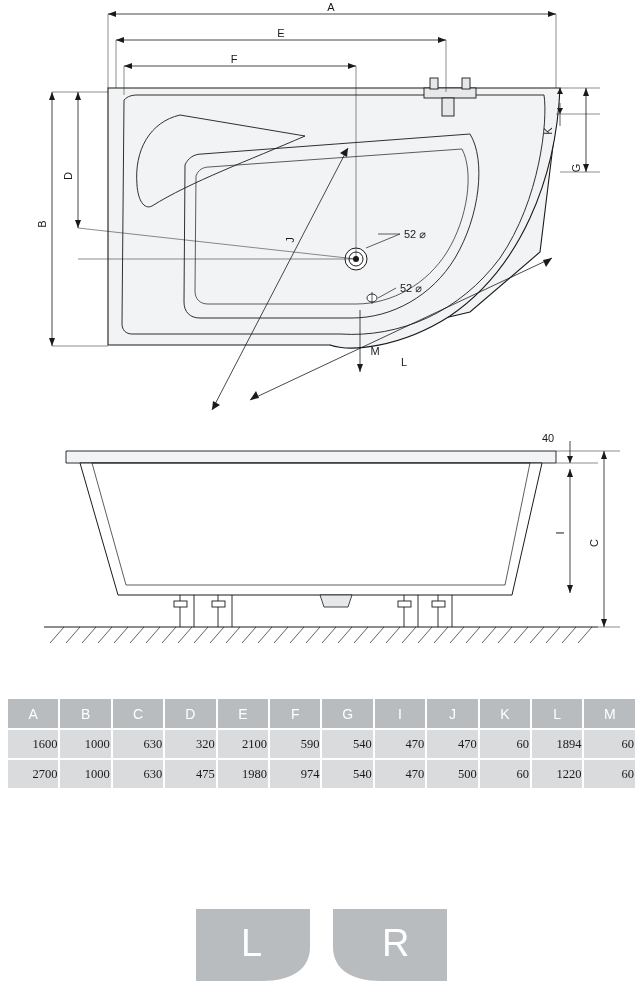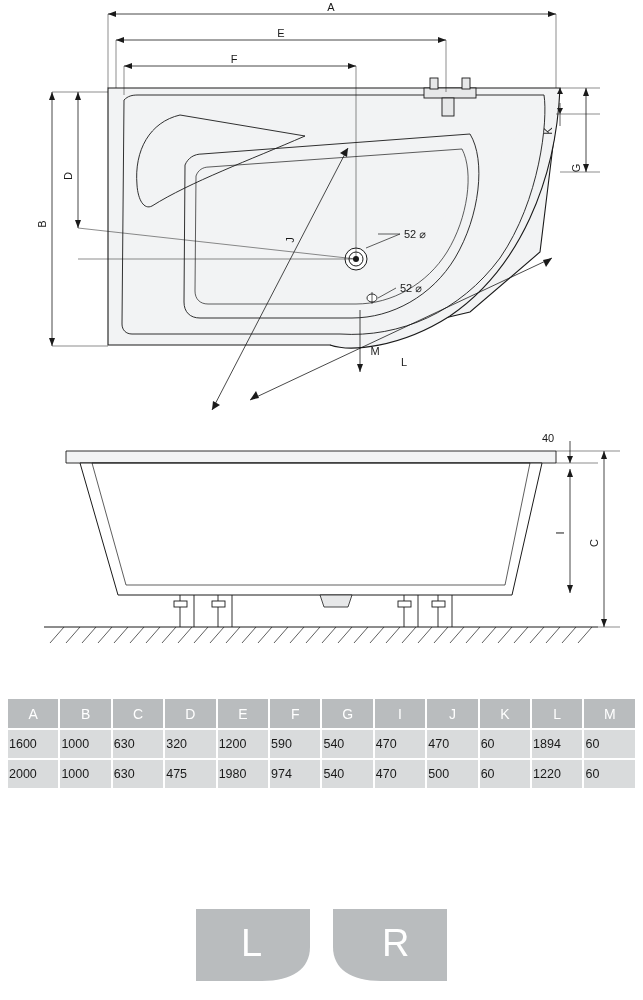--- a/index.html
+++ b/index.html
@@ -29,23 +29,24 @@
     font-weight:normal;
     font-size:14px;
     height:27px;
     text-align:center;
     width:48px;
   }
   .spec-table td{
     background:#d9dbdc;
     color:#1a1a1a;
     height:26px;
-    text-align:left;
+    text-align:right;
     font-size:12.5px;
     width:48px;
+    font-family:Liberation Serif, serif;
   }
   
   .lr-wrap{
     position:absolute;
     left:0;top:905px;
     width:643px;height:80px;
   }
   .lr-letter{
     position:absolute;
     font-size:38px;
@@ -261,31 +262,31 @@
         <th>L</th>
         <th>M</th>
       </tr>
     </thead>
     <tbody>
       <tr>
         <td>1600</td>
         <td>1000</td>
         <td>630</td>
         <td>320</td>
-        <td>1200</td>
+        <td>2100</td>
         <td>590</td>
         <td>540</td>
         <td>470</td>
         <td>470</td>
         <td>60</td>
         <td>1894</td>
         <td>60</td>
       </tr>
       <tr>
-        <td>2000</td>
+        <td>2700</td>
         <td>1000</td>
         <td>630</td>
         <td>475</td>
         <td>1980</td>
         <td>974</td>
         <td>540</td>
         <td>470</td>
         <td>500</td>
         <td>60</td>
         <td>1220</td>

